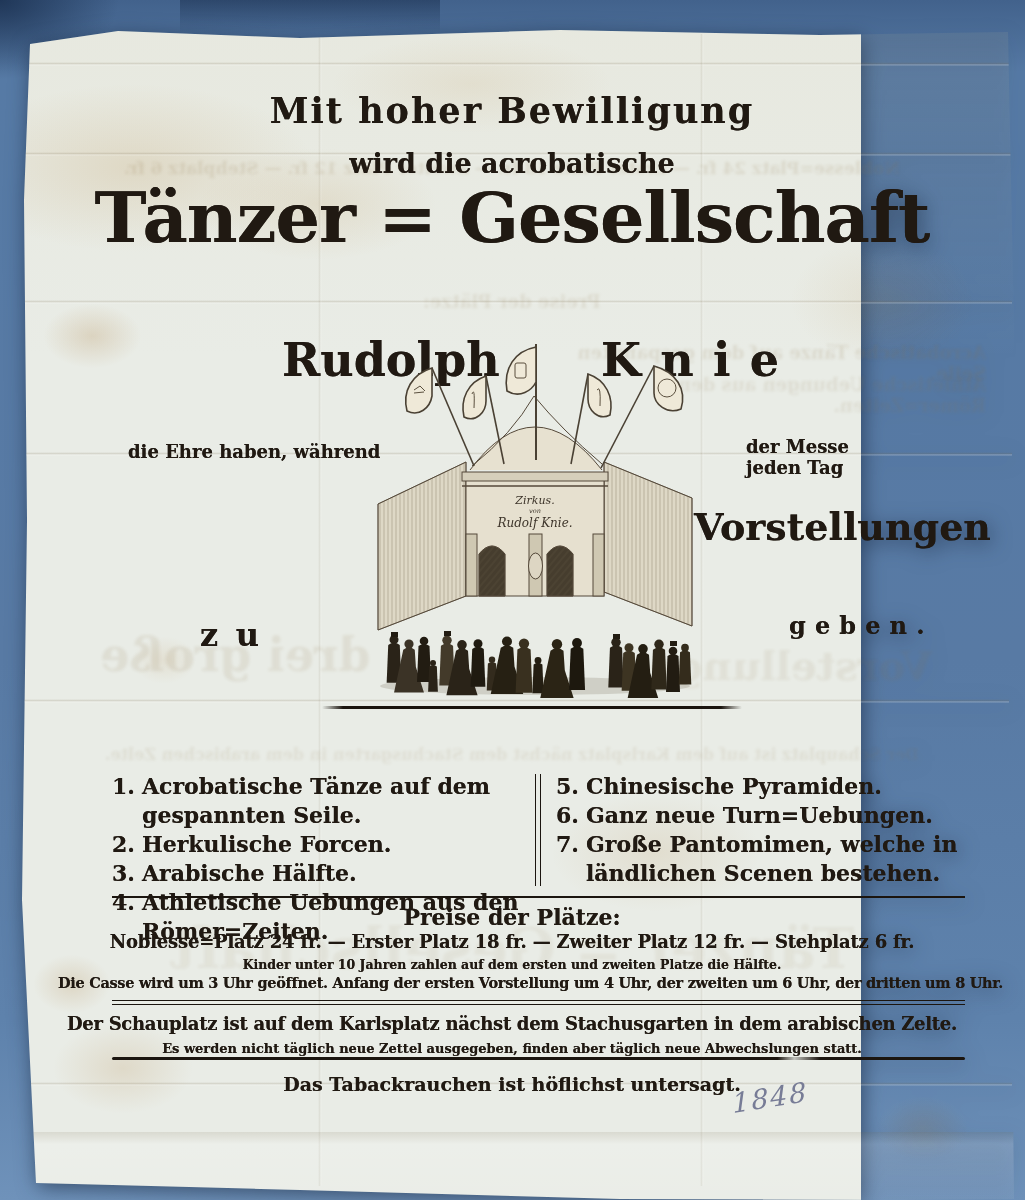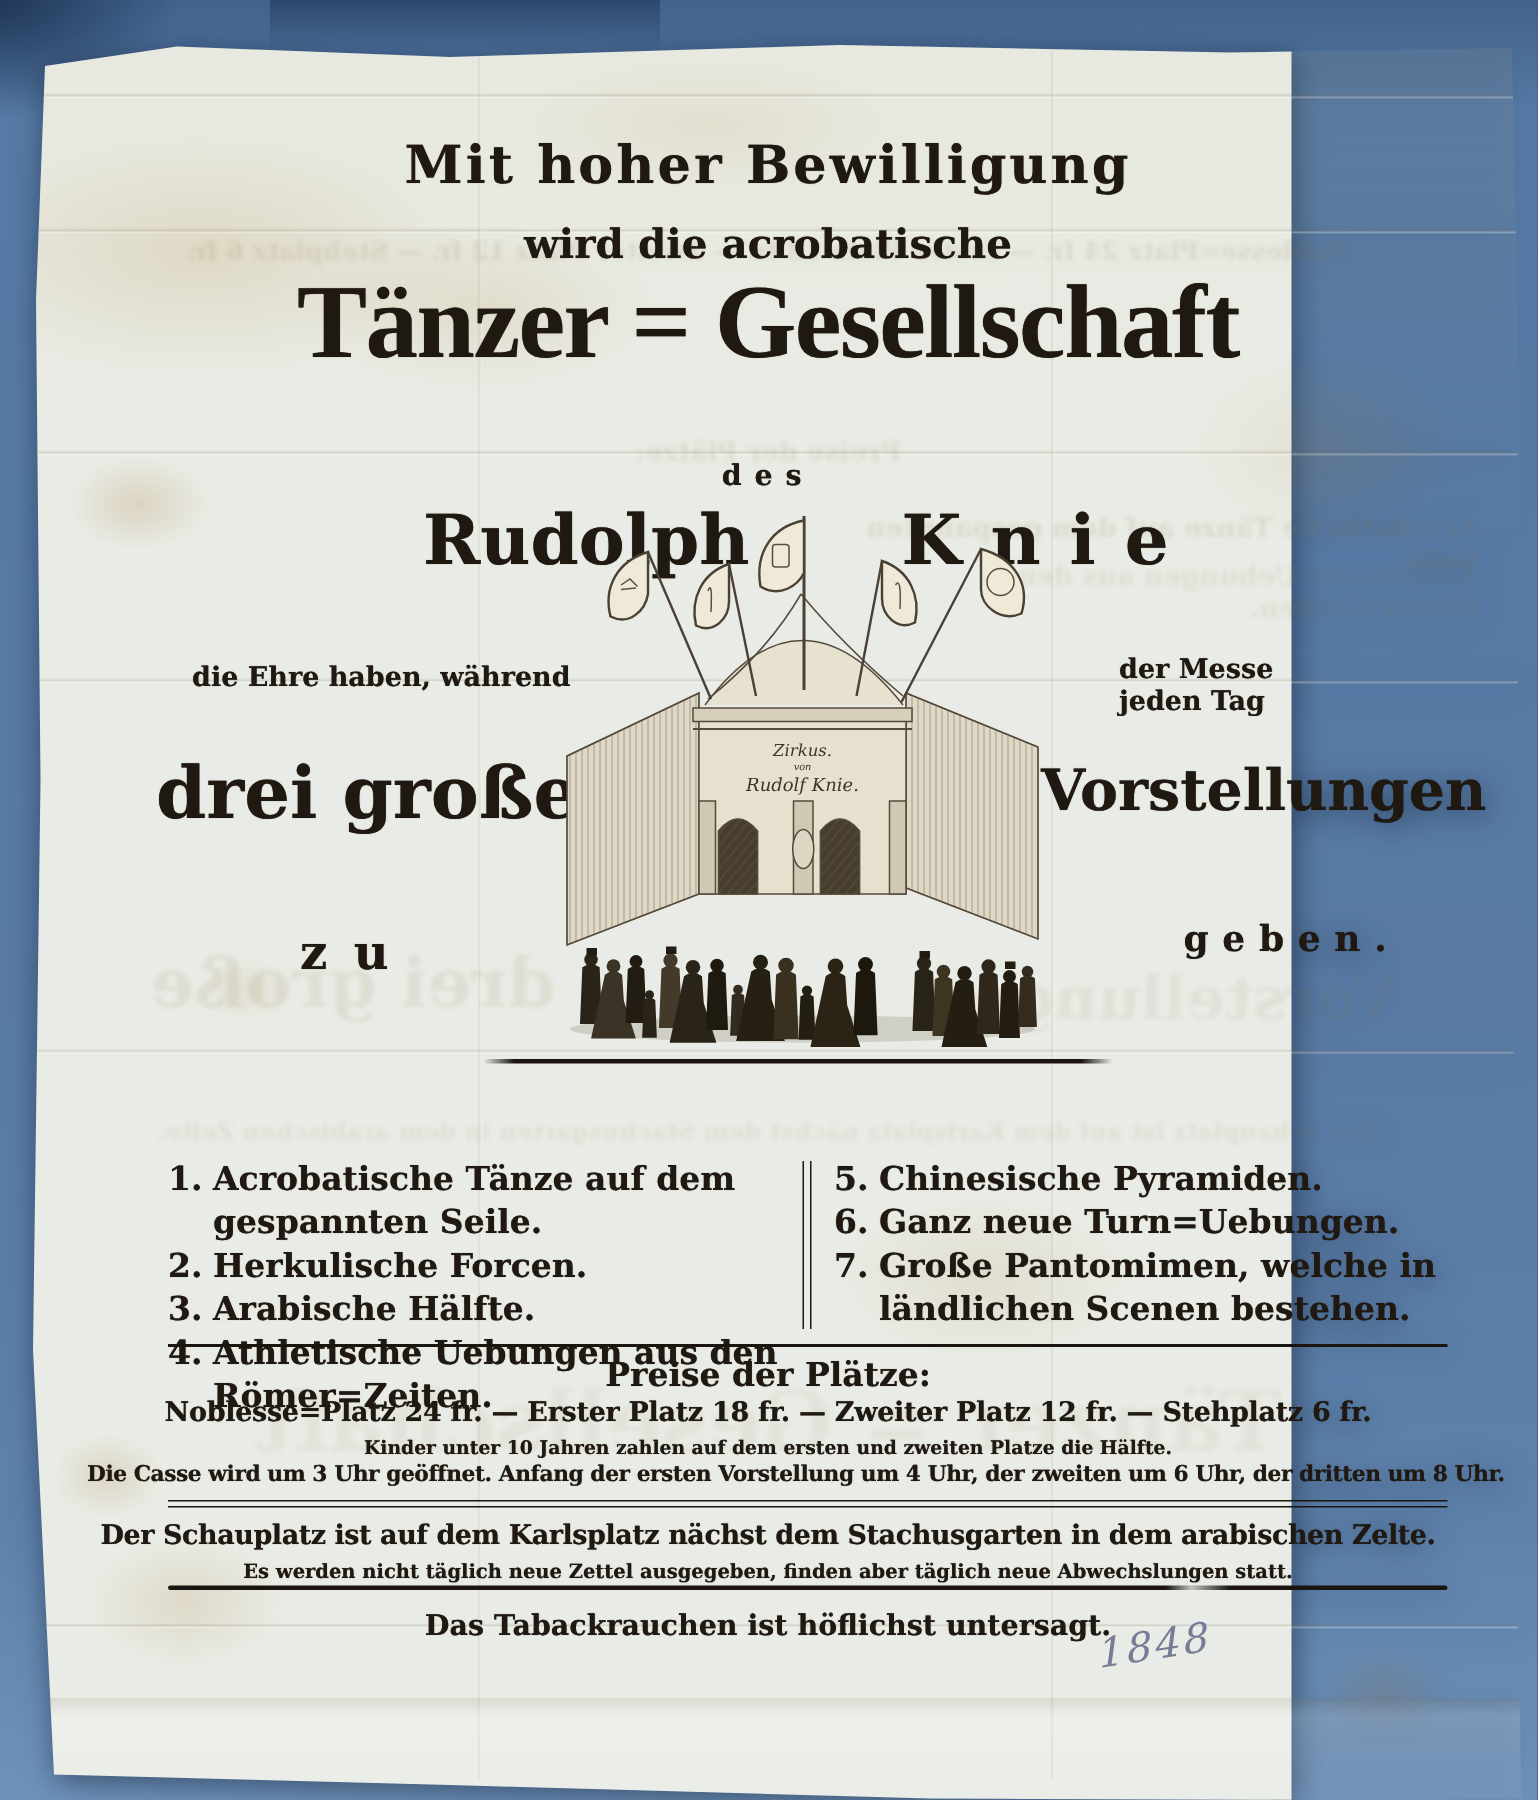--- a/index.html
+++ b/index.html
@@ -34,21 +34,21 @@
       background:linear-gradient(90deg, rgba(118,104,74,0), rgba(118,104,74,.10) 40%, rgba(255,255,255,.18) 75%, rgba(255,255,255,0));}
   #bottom-flap{left:30px;top:1132px;width:984px;height:68px;background:linear-gradient(180deg, rgba(120,106,78,.14), rgba(255,255,255,.16) 18%, rgba(255,255,255,.05));}
 
   
   .ink{color:#201912;font-weight:bold;text-shadow:0 0 .5px rgba(32,25,18,.8);}
   .c{left:58px;width:908px;text-align:center;}
   .nowrap{white-space:nowrap;}
 
   #permission-line{top:90px;font-size:35px;letter-spacing:2px;}
   #subline{top:148px;font-size:27px;}
-  #main-title{top:176px;font-size:70px;letter-spacing:-1px;font-family:Liberation Serif, serif;}
+  #main-title{top:176px;font-size:70px;letter-spacing:-1px;}
   #des-line{top:306px;font-size:19px;letter-spacing:.45em;}
   #artist-first-name{left:282px;top:333px;font-size:46px;}
   #artist-last-name{left:601px;top:333px;font-size:46px;letter-spacing:.42em;}
   #left-phrase{left:128px;top:441px;font-size:18px;}
   #right-phrase{left:736px;top:436px;font-size:18px;margin-left:10px;}
   #left-big-word{left:104px;top:501px;font-size:48px;}
   #right-big-word{left:694px;top:504px;width:282px;text-align:right;font-size:38px;}
   #left-small-word{left:200px;top:616px;font-size:32px;letter-spacing:.55em;}
   #right-small-word{left:789px;top:611px;font-size:24px;letter-spacing:.38em;}
 
@@ -120,26 +120,24 @@
     <div class="abs ghost mir" id="ghost-3">Acrobatische Tänze auf dem gespannten Seile.</div>
     <div class="abs ghost mir" id="ghost-4">Athletische Uebungen aus den Römer=Zeiten.</div>
     <div class="abs ghost mir" id="ghost-5">drei große</div>
     <div class="abs ghost mir" id="ghost-6">Vorstellungen</div>
     <div class="abs ghost mir c" id="ghost-7">Der Schauplatz ist auf dem Karlsplatz nächst dem Stachusgarten in dem arabischen Zelte.</div>
     <div class="abs ghost mir c" id="ghost-8">Tänzer = Gesellschaft</div>
 
     <div class="abs ink c" id="permission-line">Mit hoher Bewilligung</div>
     <div class="abs ink c" id="subline">wird die acrobatische</div>
     <div class="abs ink c nowrap" id="main-title">Tänzer = Gesellschaft</div>
-    <div class="abs ink c" id="des-line">des</div>
     <div class="abs ink" id="artist-first-name">Rudolph</div>
     <div class="abs ink" id="artist-last-name">Knie</div>
     <div class="abs ink" id="left-phrase">die Ehre haben, während</div>
     <div class="abs ink" id="right-phrase">der Messe jeden Tag</div>
-    <div class="abs ink" id="left-big-word">drei große</div>
     <div class="abs ink" id="right-big-word">Vorstellungen</div>
     <div class="abs ink" id="left-small-word">zu</div>
     <div class="abs ink" id="right-small-word">geben.</div>
 
     <svg class="abs" id="circus-illustration" viewBox="0 0 338 360" xmlns="http://www.w3.org/2000/svg">
       <defs>
         <pattern id="hatchV" width="4" height="4" patternUnits="userSpaceOnUse">
           <line x1="2" y1="0" x2="2" y2="4" stroke="#7d7158" stroke-width="0.7"></line>
         </pattern>
         <pattern id="hatchD" width="5" height="5" patternUnits="userSpaceOnUse" patternTransform="rotate(40)">

